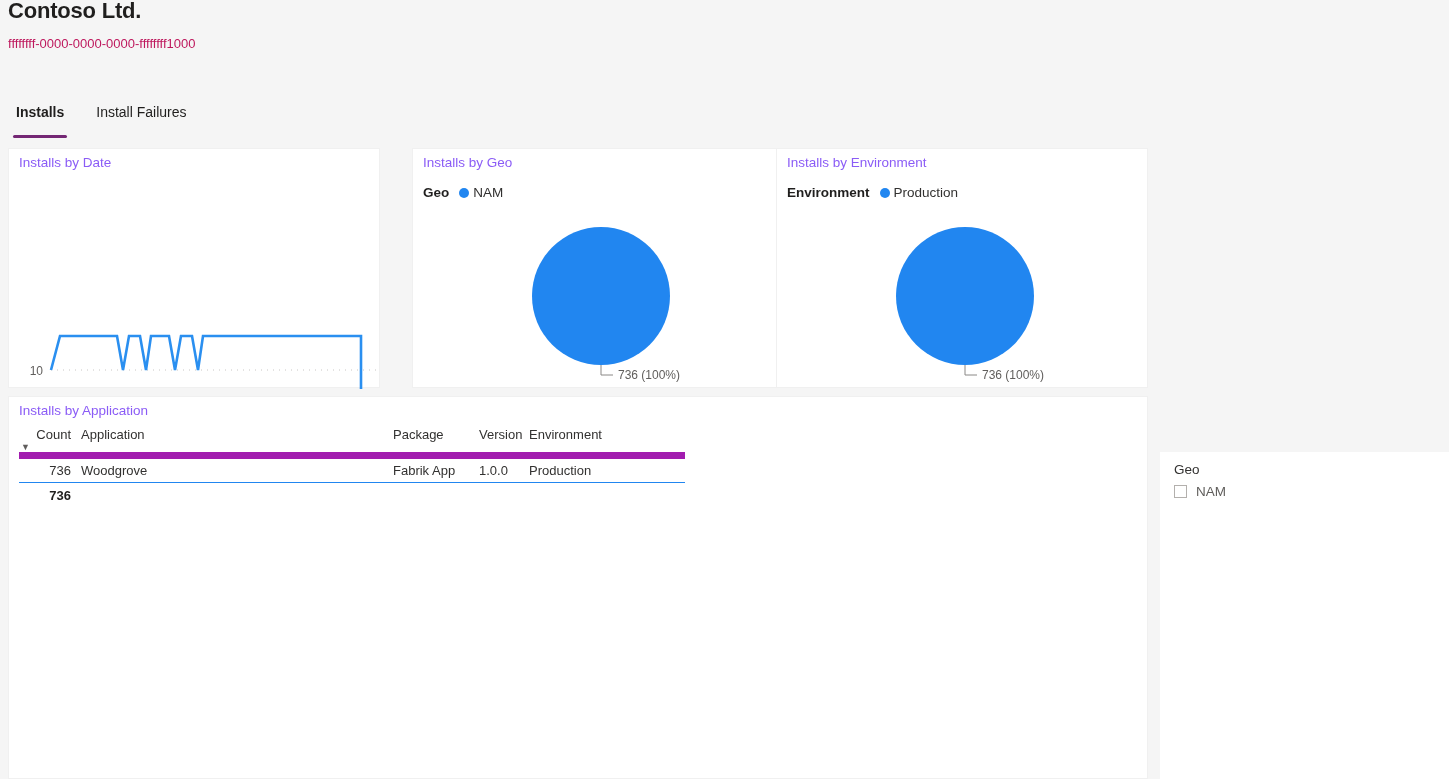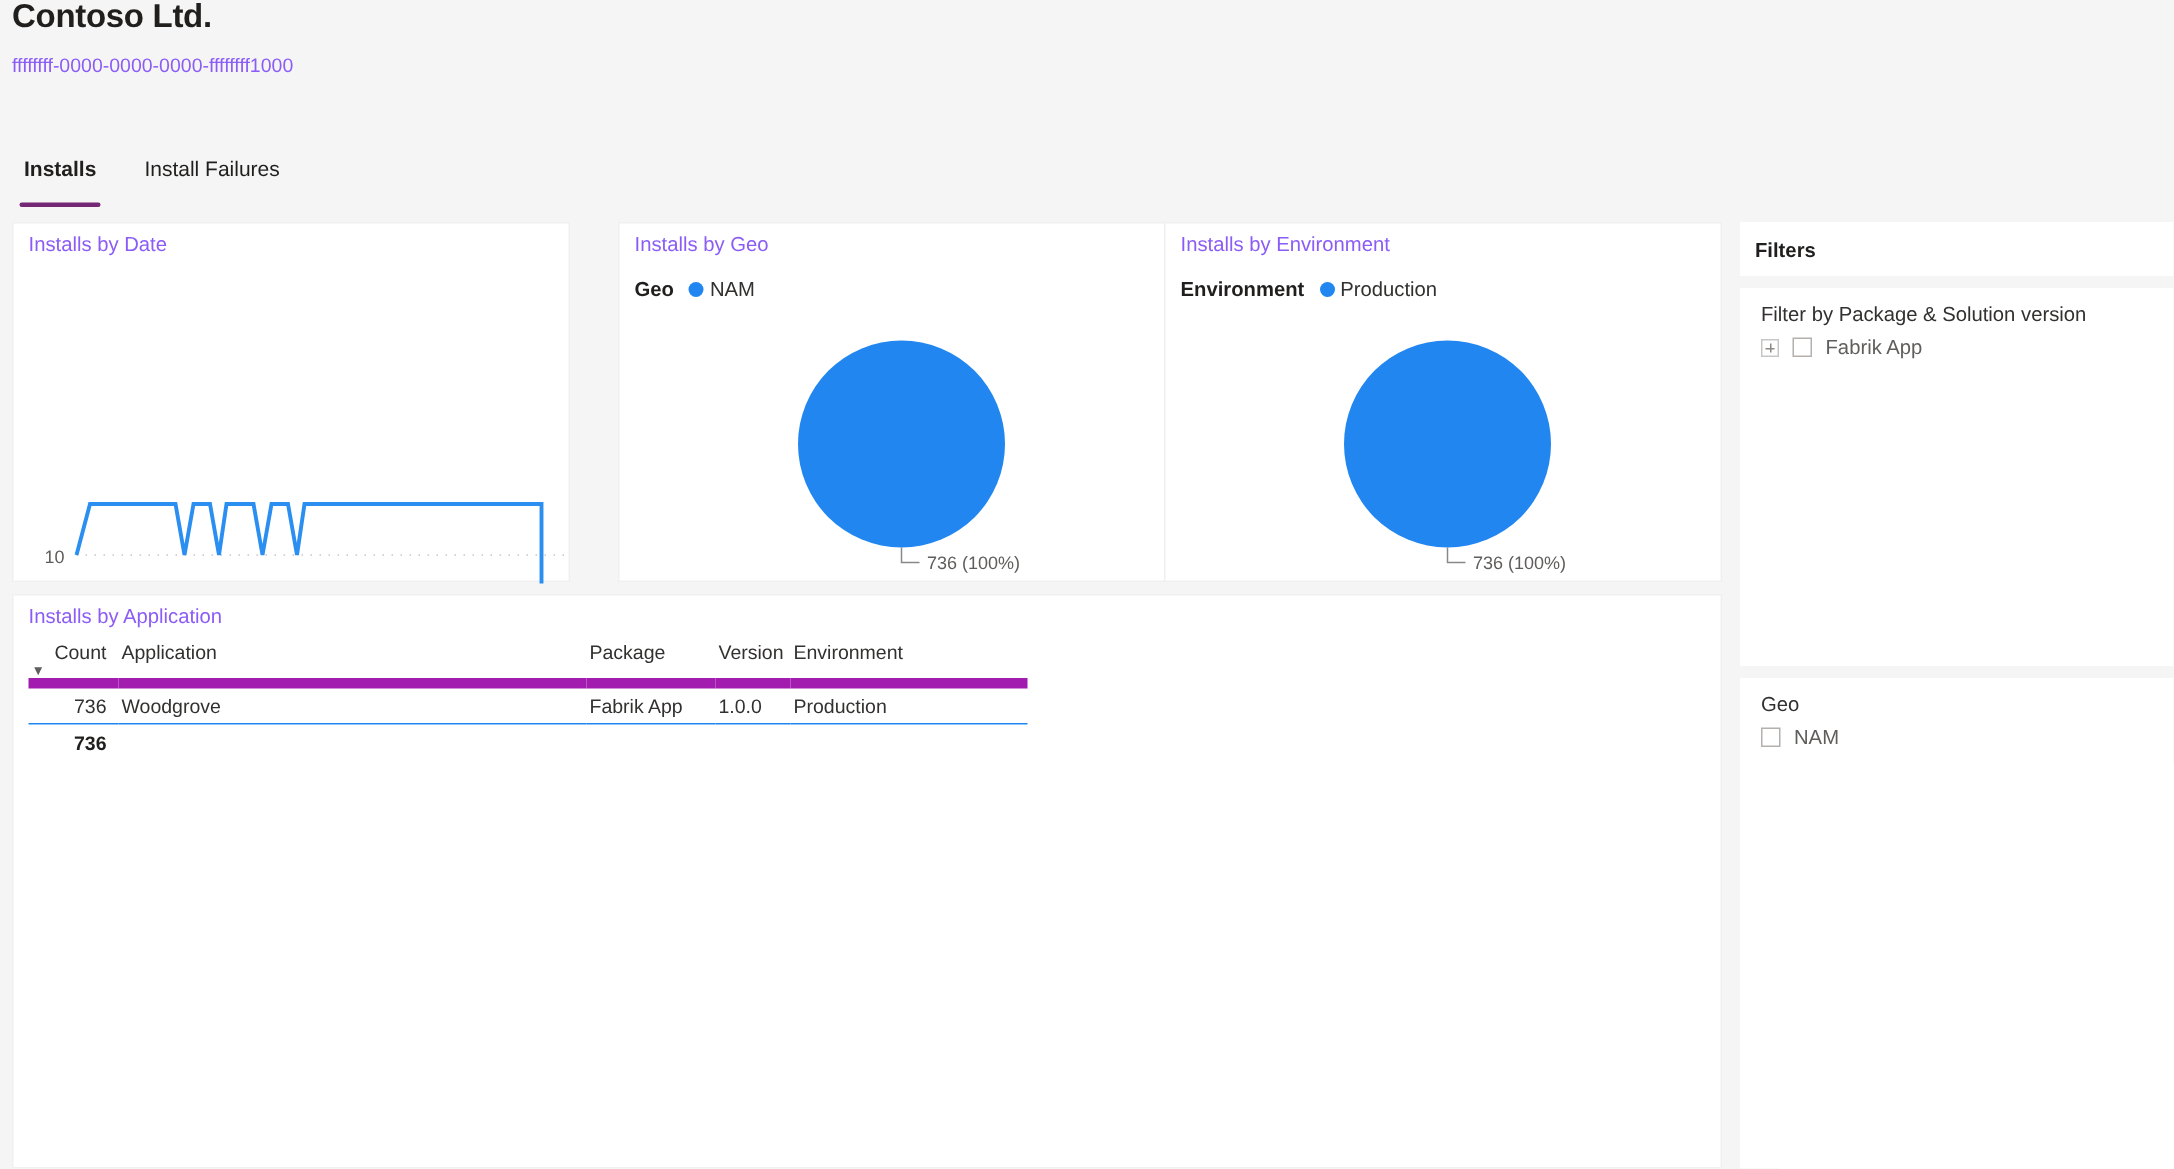--- a/index.html
+++ b/index.html
@@ -15,21 +15,21 @@
   #root { position: relative; width: 1449px; height: 586px; }
 
   
   .page-title {
     position: absolute; left: 8px; top: -2px;
     font-size: 22px; font-weight: bold; letter-spacing: -0.2px;
     color: #201f1e;
   }
   .page-subtitle {
     position: absolute; left: 8px; top: 36px;
-    font-size: 13px; color: #8b5cf6;
+    font-size: 13px; color: #be185d;
   }
 
   
   .tabbar { position: absolute; left: 8px; top: 104px; height: 32px; display: flex; }
   .tab {
     position: relative;
     font-size: 14px; color: #201f1e;
     padding: 0 8px 8px 8px; margin-right: 16px;
     cursor: pointer; white-space: nowrap;
   }
@@ -234,32 +234,21 @@
             <td></td>
             <td></td>
           </tr>
         </tbody>
       </table>
     </div>
   </div>
 
   <div id="filters-rail">
 
-    <div class="filters-head">
-      <div class="t">Filters</div>
-    </div>
-
-    <div class="filter-panel" id="fp-package">
-      <div class="fp-label">Filter by Package &amp; Solution version</div>
-      <div class="fp-row" style="top:32px">
-        <span class="expander"></span>
-        <span class="cbox"></span>
-        <span>Fabrik App</span>
-      </div>
-    </div>
+
 
     <div class="filter-panel" id="fp-geo">
       <div class="fp-label">Geo</div>
       <div class="fp-row" style="top:32px">
         <span class="cbox"></span>
         <span>NAM</span>
       </div>
     </div>
 
   </div>

